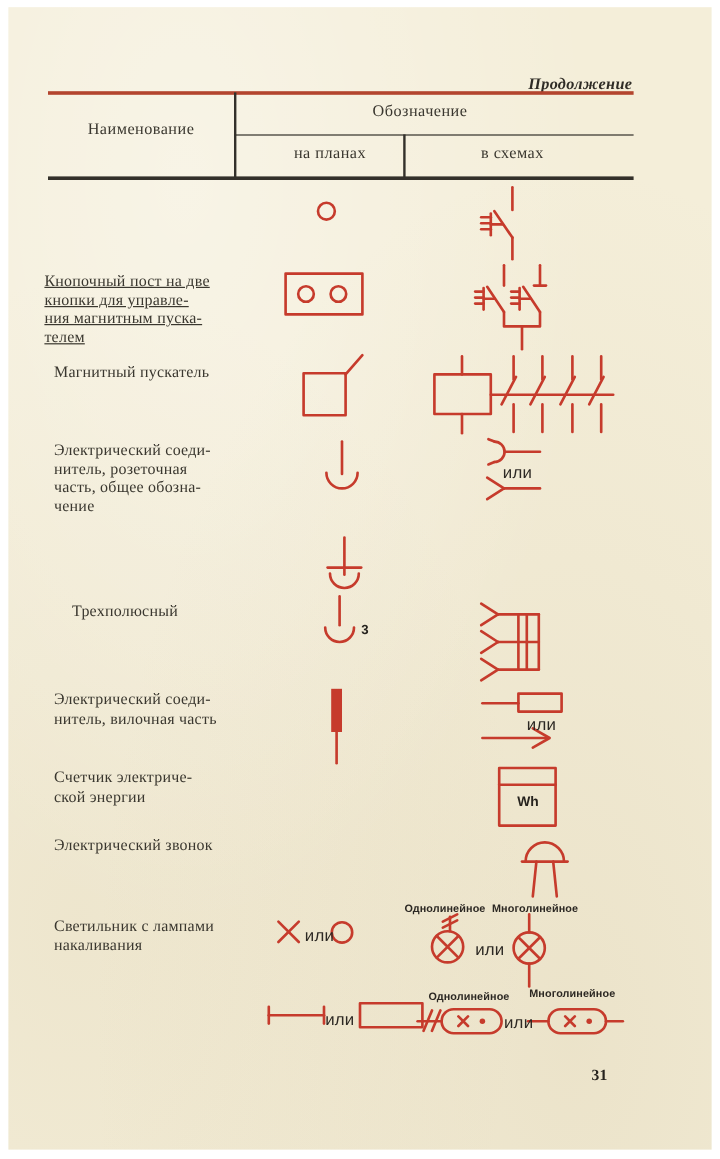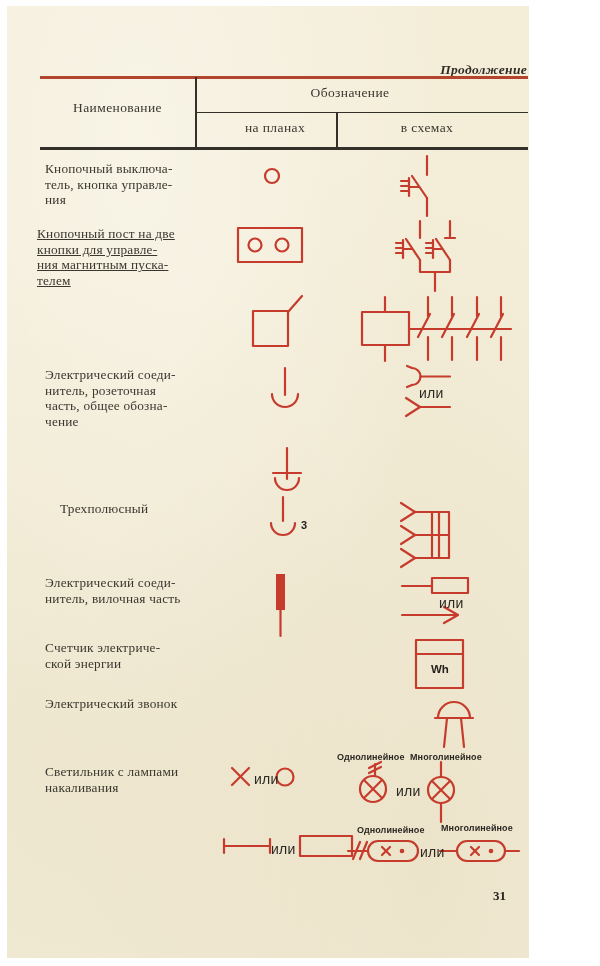--- a/index.html
+++ b/index.html
@@ -1,21 +1,21 @@
 <!DOCTYPE html>
 <html><head>
 <meta charset="utf-8">
 <style>
   html,body{margin:0;padding:0;}
   body{
     width:600px;height:966px;position:relative;background:#ffffff;
     font-family:"Liberation Serif", serif;overflow:hidden;
   }
   .page{
-    position:absolute;left:7px;top:6px;width:522px;height:952px;
+    position:absolute;left:7px;top:6px;width:586px;height:952px;
     background:#f4eed9;
     background-image:
       radial-gradient(ellipse at 25% 15%, rgba(255,255,255,0.35), rgba(255,255,255,0) 55%),
       radial-gradient(ellipse at 80% 90%, rgba(201,183,140,0.20), rgba(201,183,140,0) 60%),
       radial-gradient(ellipse at 10% 80%, rgba(201,183,140,0.15), rgba(201,183,140,0) 50%);
   }
   .line{position:absolute;background:#33302a;}
   .redline{position:absolute;background:#b3452e;}
   .hdr{position:absolute;color:#3a372f;font-size:13.5px;text-align:center;letter-spacing:0.4px;}
   .name{
@@ -53,27 +53,25 @@
   <div class="line" style="left:188px;top:71px;width:1.5px;height:71px;"></div>
   <div class="line" style="left:188px;top:106px;width:333px;height:1.3px;"></div>
   <div class="line" style="left:329px;top:106px;width:1.5px;height:36px;"></div>
   <div class="line" style="left:33px;top:141px;width:488px;height:2.5px;"></div>
 
   <div class="hdr" style="left:33px;top:94px;width:155px;">Наименование</div>
   <div class="hdr" style="left:188px;top:114px;width:160px;">на планах</div>
   <div class="hdr" style="left:188px;top:79px;width:310px;">Обозначение</div>
   <div class="hdr" style="left:329px;top:114px;width:130px;margin-left:26px;">в схемах</div>
 
-  <div class="name" style="left:38px;top:155px;">Кнопочный выключа-
-тель, кнопка управле-
-ния</div>
   <div class="name" style="left:30px;top:220px;text-decoration:underline;">Кнопочный пост на две
 кнопки для управле-
 ния магнитным пуска-
 телем</div>
+  <div class="name" style="left:38px;top:296px;">Магнитный пускатель</div>
   <div class="name" style="left:38px;top:361px;">Электрический соеди-
 нитель, розеточная
 часть, общее обозна-
 чение</div>
   <div class="name" style="left:53px;top:495px;">Трехполюсный</div>
   <div class="name" style="left:38px;top:569px;">Электрический соеди-
 нитель, вилочная часть</div>
   <div class="name" style="left:38px;top:634px;">Счетчик электриче-
 ской энергии</div>
   <div class="name" style="left:38px;top:690px;">Электрический звонок</div>

